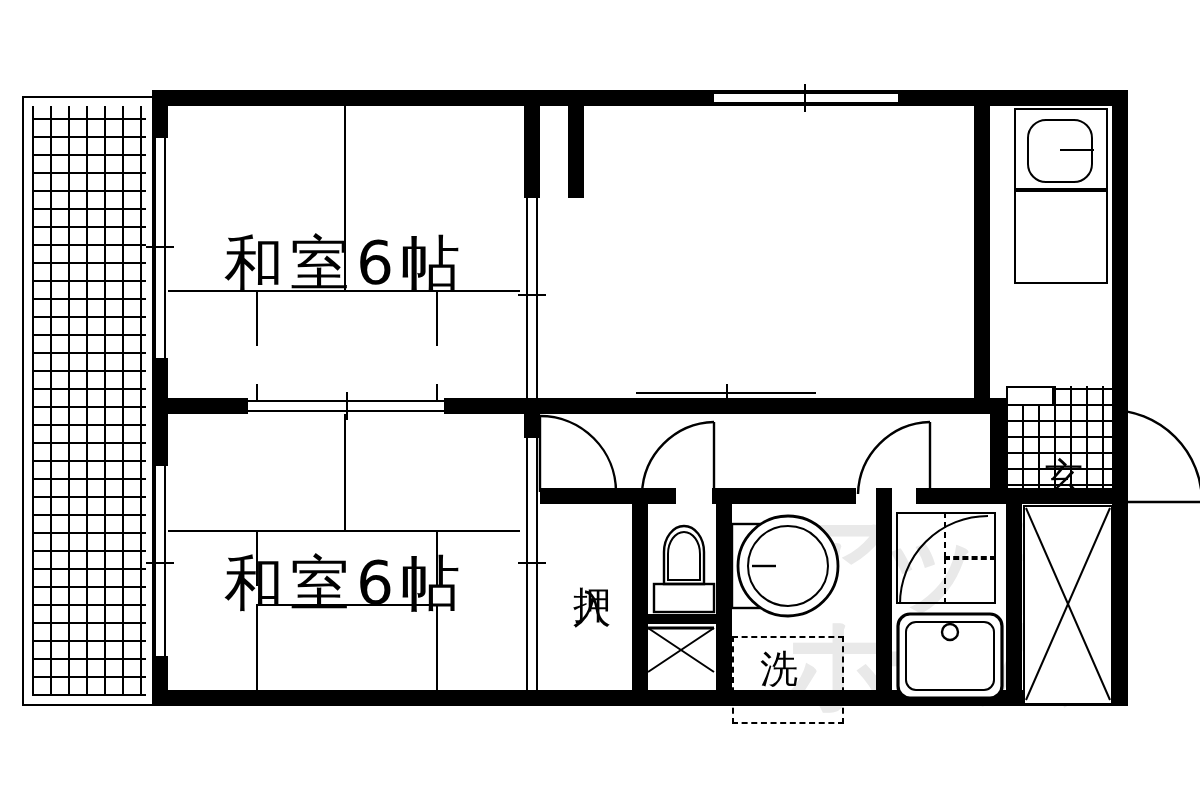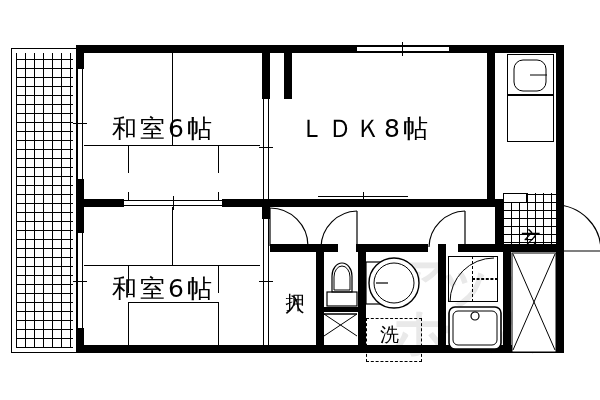--- a/index.html
+++ b/index.html
@@ -23,21 +23,21 @@
     position: absolute;
     background: #000000;
   }
   .label {
     position: absolute;
     color: #000000;
     white-space: nowrap;
     letter-spacing: 2px;
     font-weight: 500;
   }
-  .label-big { font-size: 25px; letter-spacing: 3px; }
+  .label-big { font-size: 30px; letter-spacing: 3px; }
   .label-mid { font-size: 19px; letter-spacing: 1px; }
   .label-vert {
     writing-mode: vertical-rl;
     text-orientation: upright;
     letter-spacing: 1px;
   }
   .hatch {
     position: absolute;
     background-color: #ffffff;
     background-image:
@@ -148,21 +148,20 @@
   <div class="thin" style="left:218px; top:265px; width:1px; height:28px;"></div>
   <div class="thin" style="left:128px; top:302px; width:91px; height:1px;"></div>
   <div class="thin" style="left:128px; top:302px; width:1px; height:44px;"></div>
   <div class="thin" style="left:218px; top:302px; width:1px; height:44px;"></div>
   <div class="label label-big" style="left:112px; top:272px;">和室6帖</div>
 
   <div class="wall" style="left:262px; top:199px; width:8px; height:20px;"></div>
   <div class="slidepanel-v" style="left:263px; top:219px; width:6px; height:126px;"></div>
   <div class="thin" style="left:259px; top:281px; width:14px; height:1px;"></div>
 
-  <div class="label label-big" style="left:300px; top:112px;">ＬＤＫ8帖</div>
 
   <div class="slidepanel" style="left:357px; top:46px; width:92px; height:6px;"></div>
   <div class="thin" style="left:402px; top:42px; width:1px; height:14px;"></div>
 
   <div class="slidepanel" style="left:318px; top:196px; width:90px; height:6px;"></div>
   <div class="thin" style="left:363px; top:192px; width:1px; height:14px;"></div>
 
   <div class="wall" style="left:270px; top:199px; width:225px; height:8px;"></div>
   <div class="wall" style="left:487px; top:45px; width:8px; height:162px;"></div>
 

